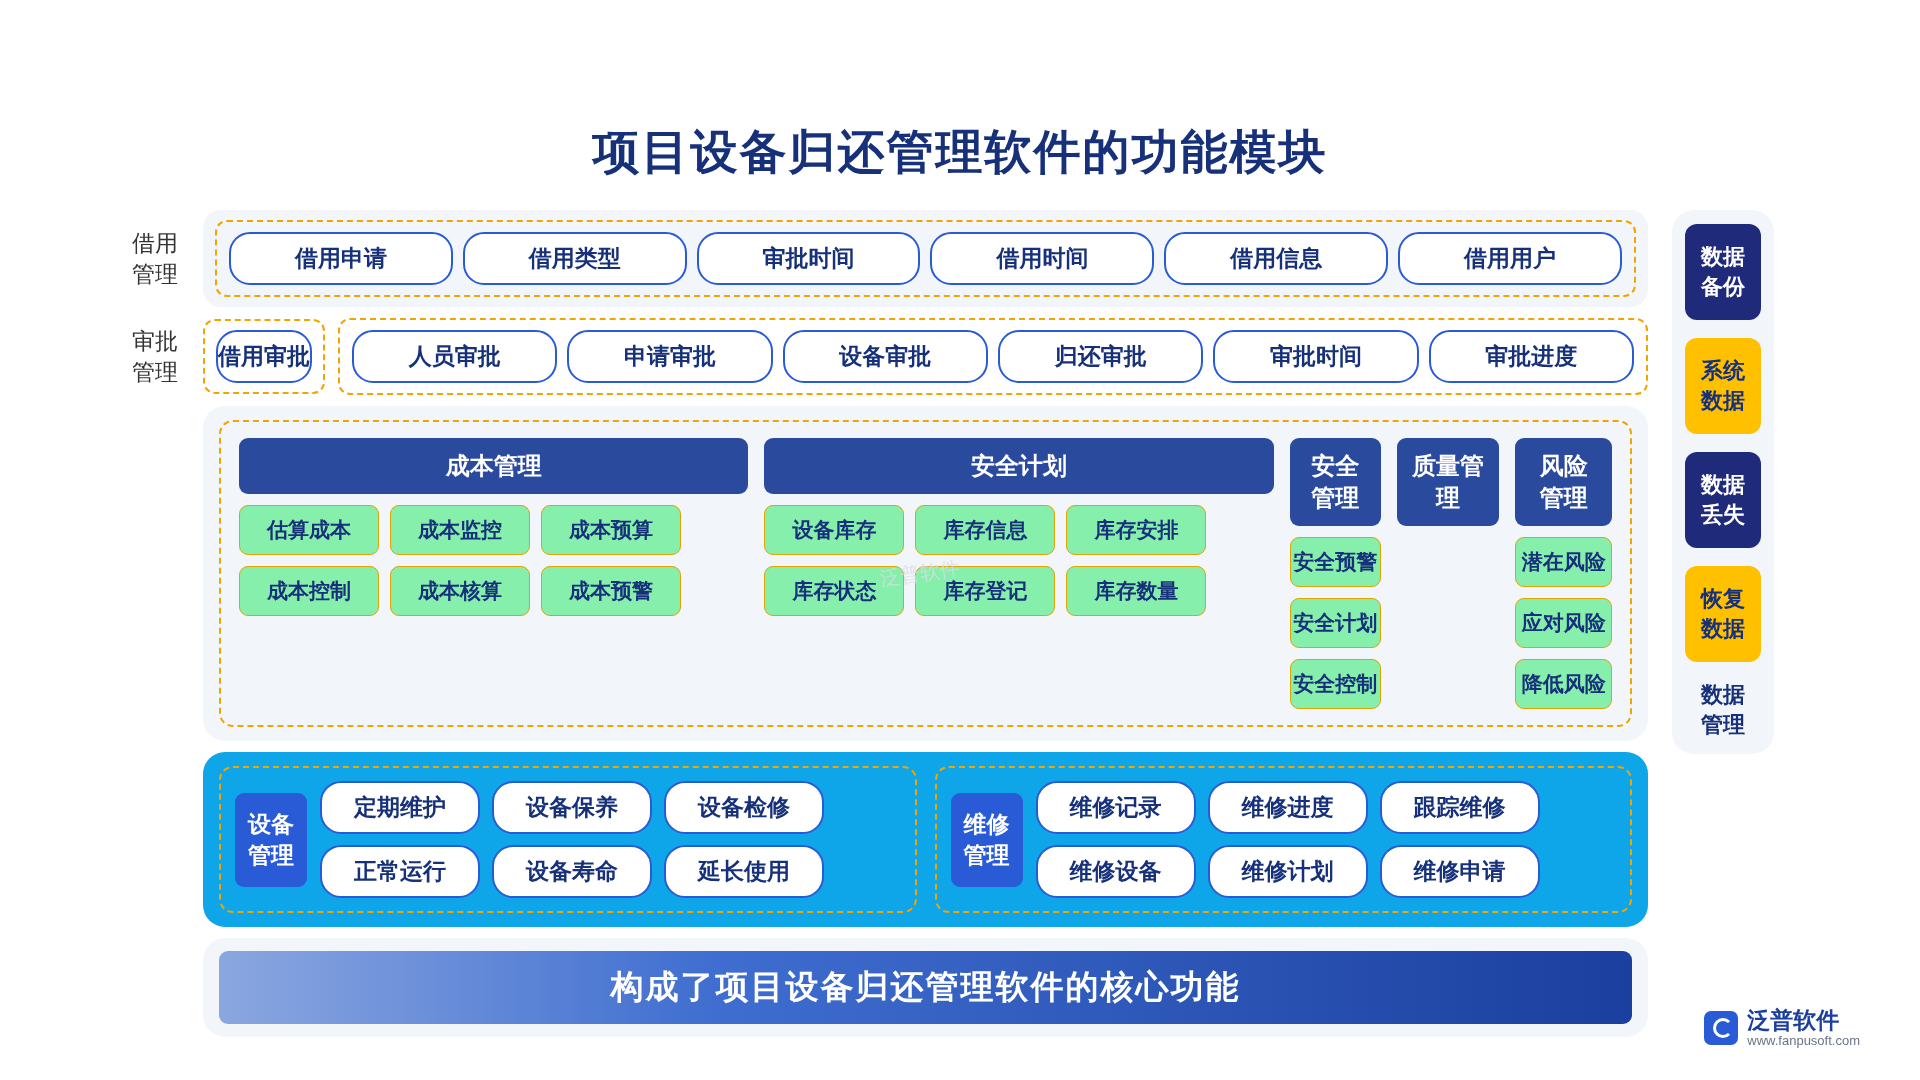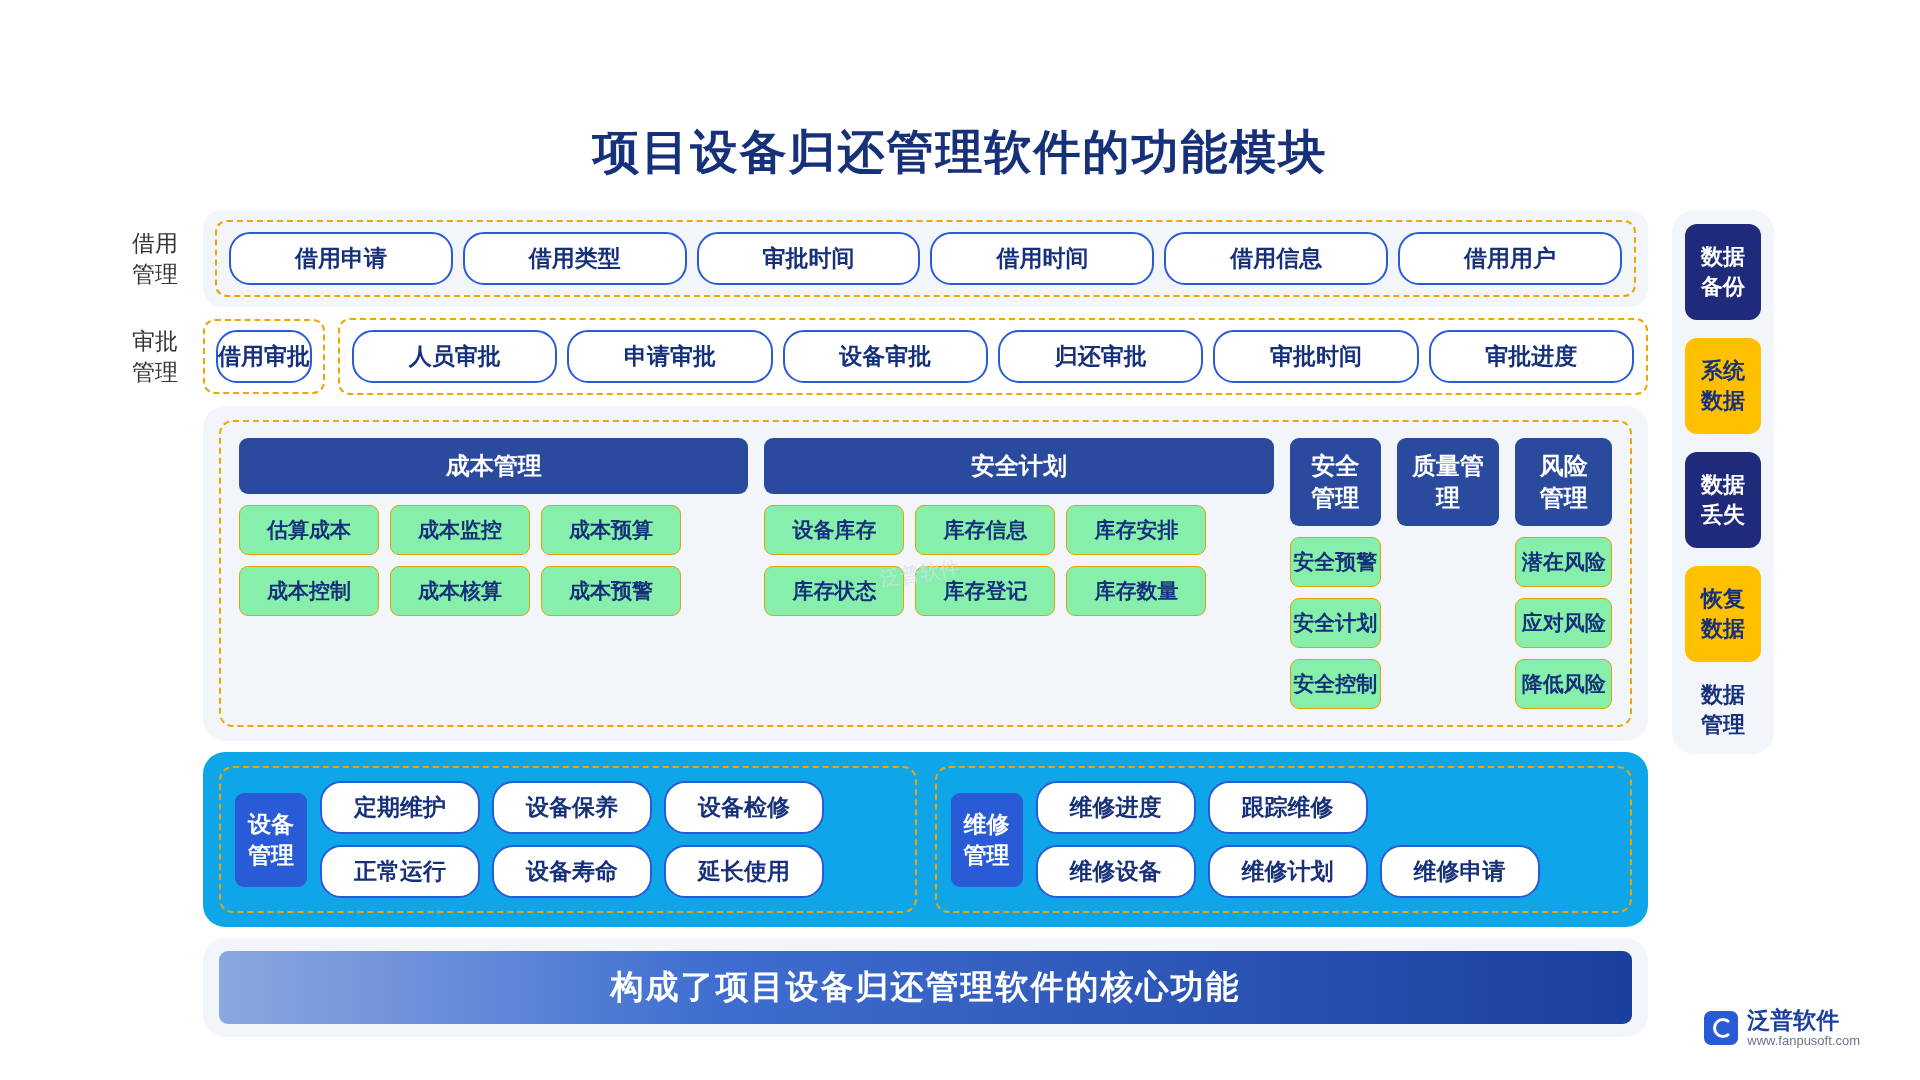--- a/index.html
+++ b/index.html
@@ -264,20 +264,21 @@
       </div>
     </div>
 
     <div class="eqdash" style="flex:1">
       <div class="sidebox">
         <div>维修</div>
         <div>管理</div>
       </div>
       <div class="grid2">
         <div class="line">
+          <div class="pill">维修记录</div>
           <div class="pill">维修进度</div>
           <div class="pill">跟踪维修</div>
         </div>
         <div class="line">
           <div class="pill">维修设备</div>
           <div class="pill">维修计划</div>
           <div class="pill">维修申请</div>
         </div>
       </div>
     </div>

